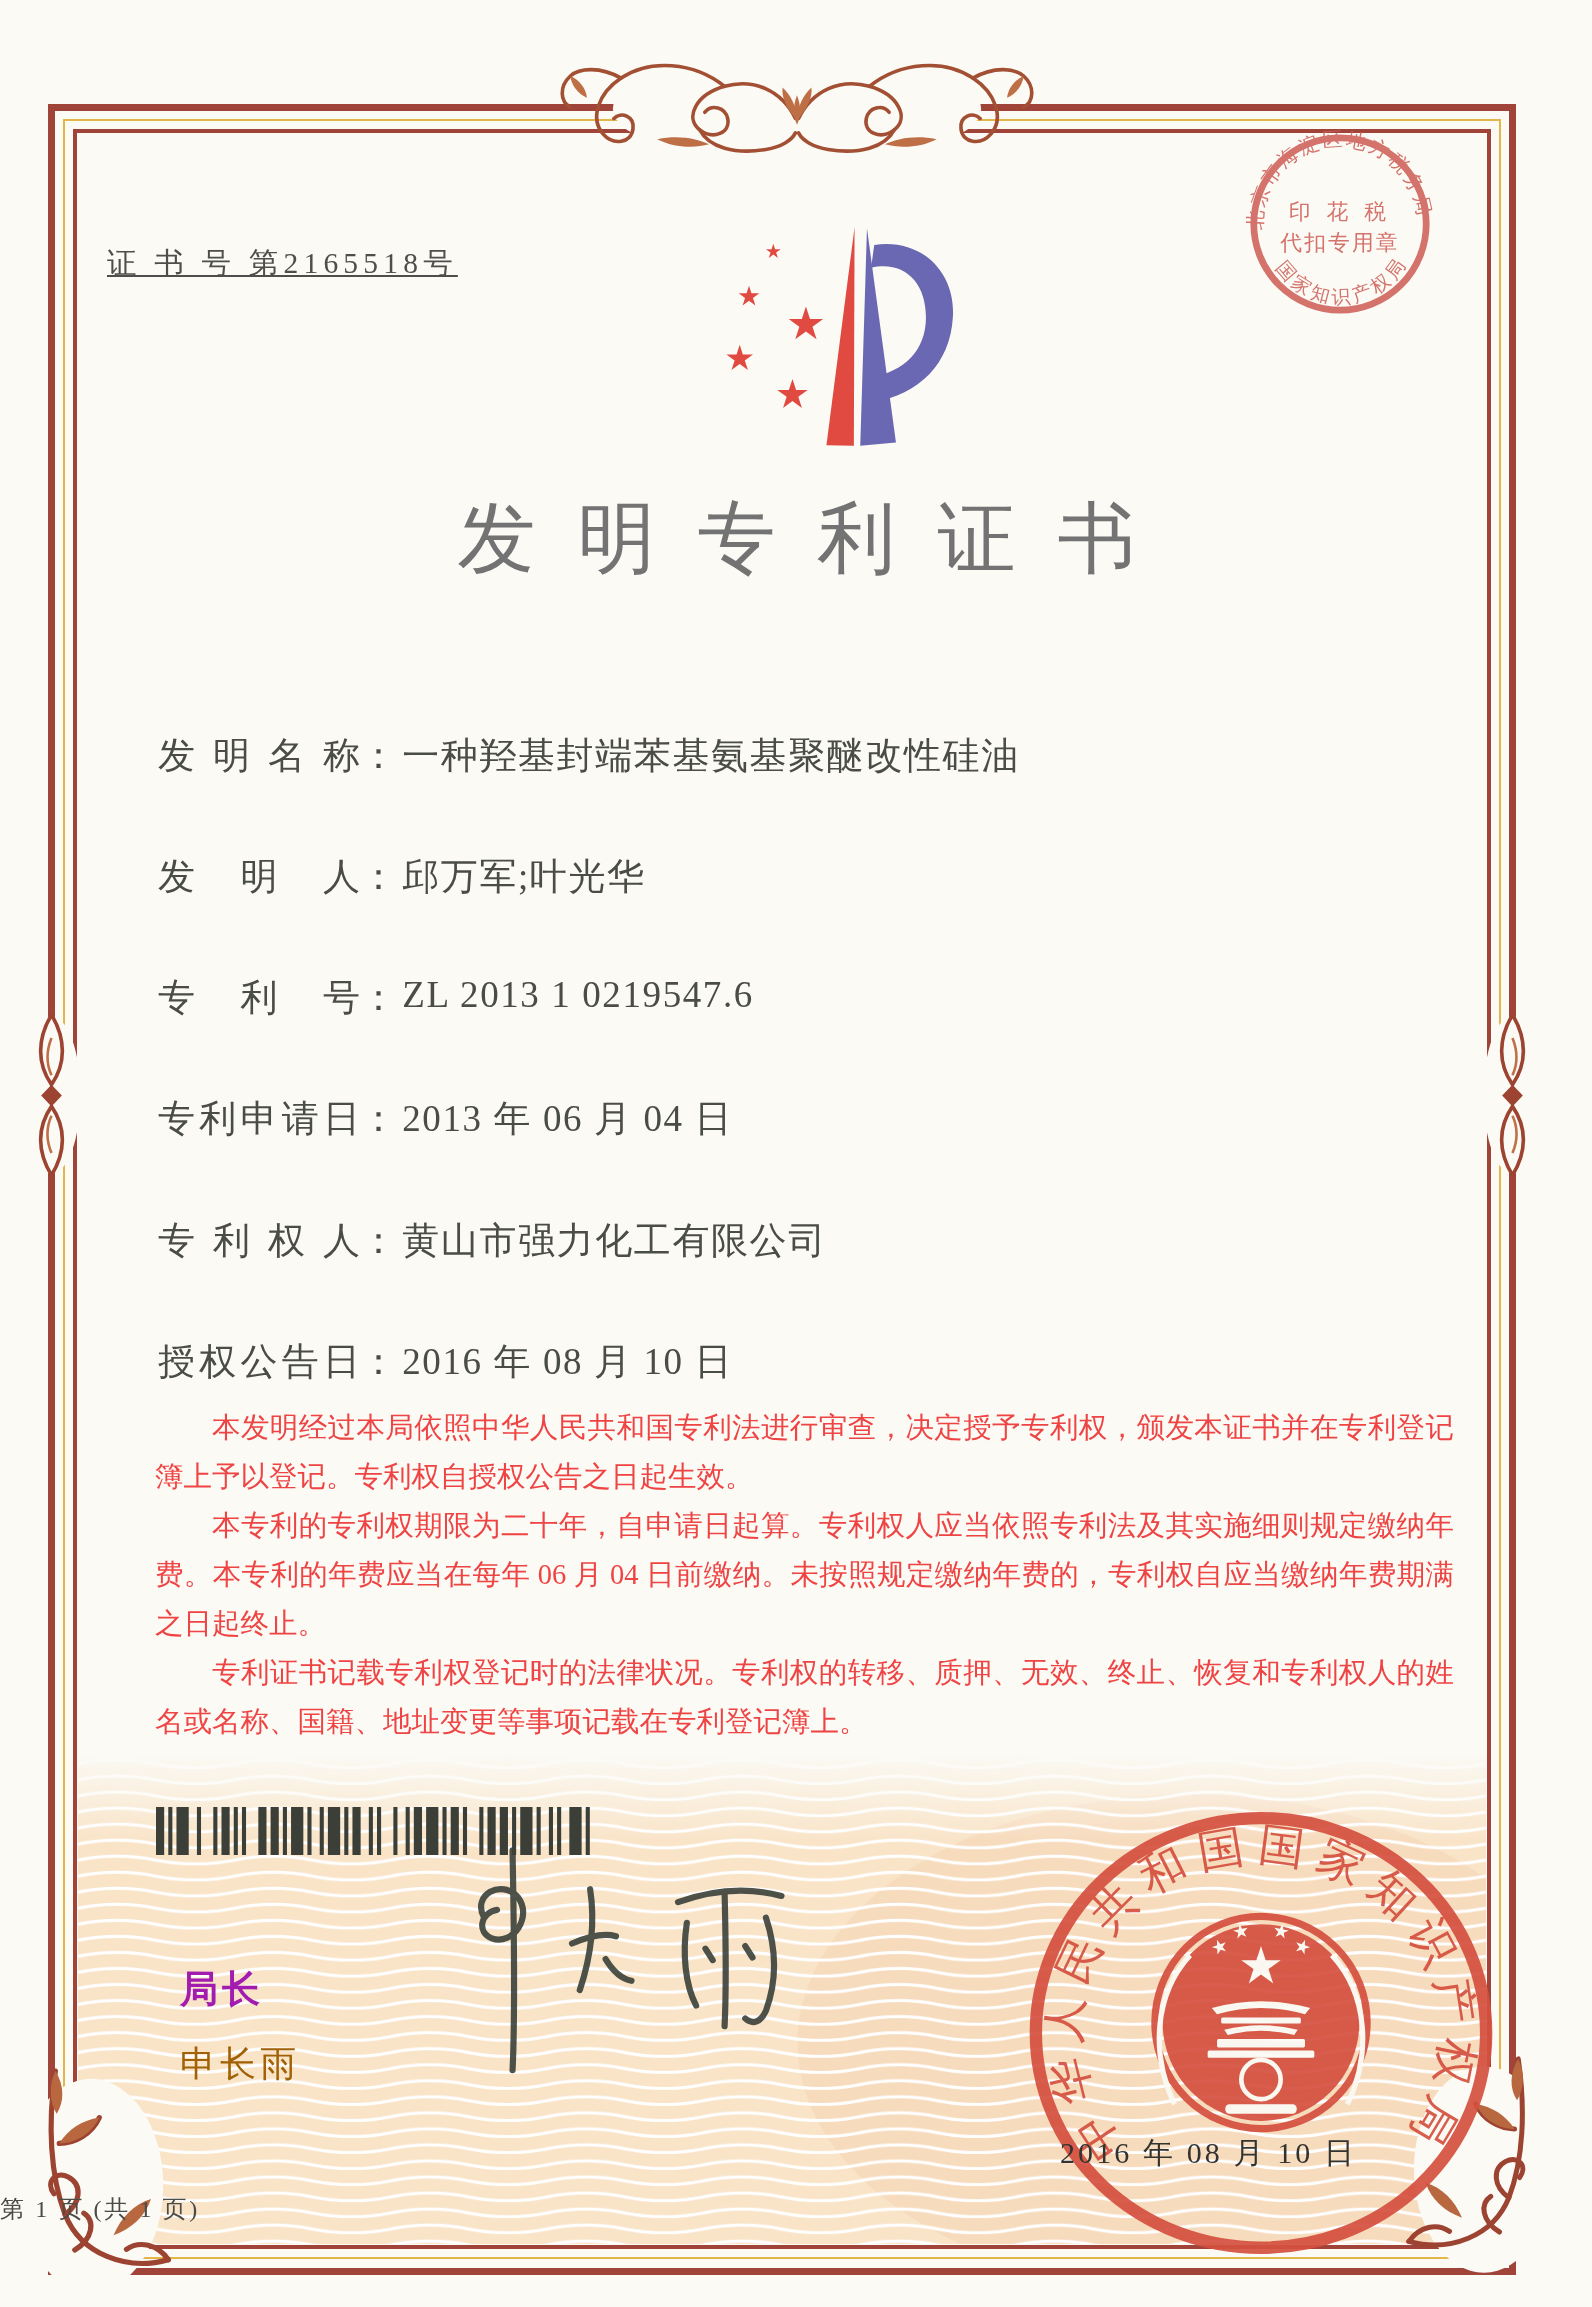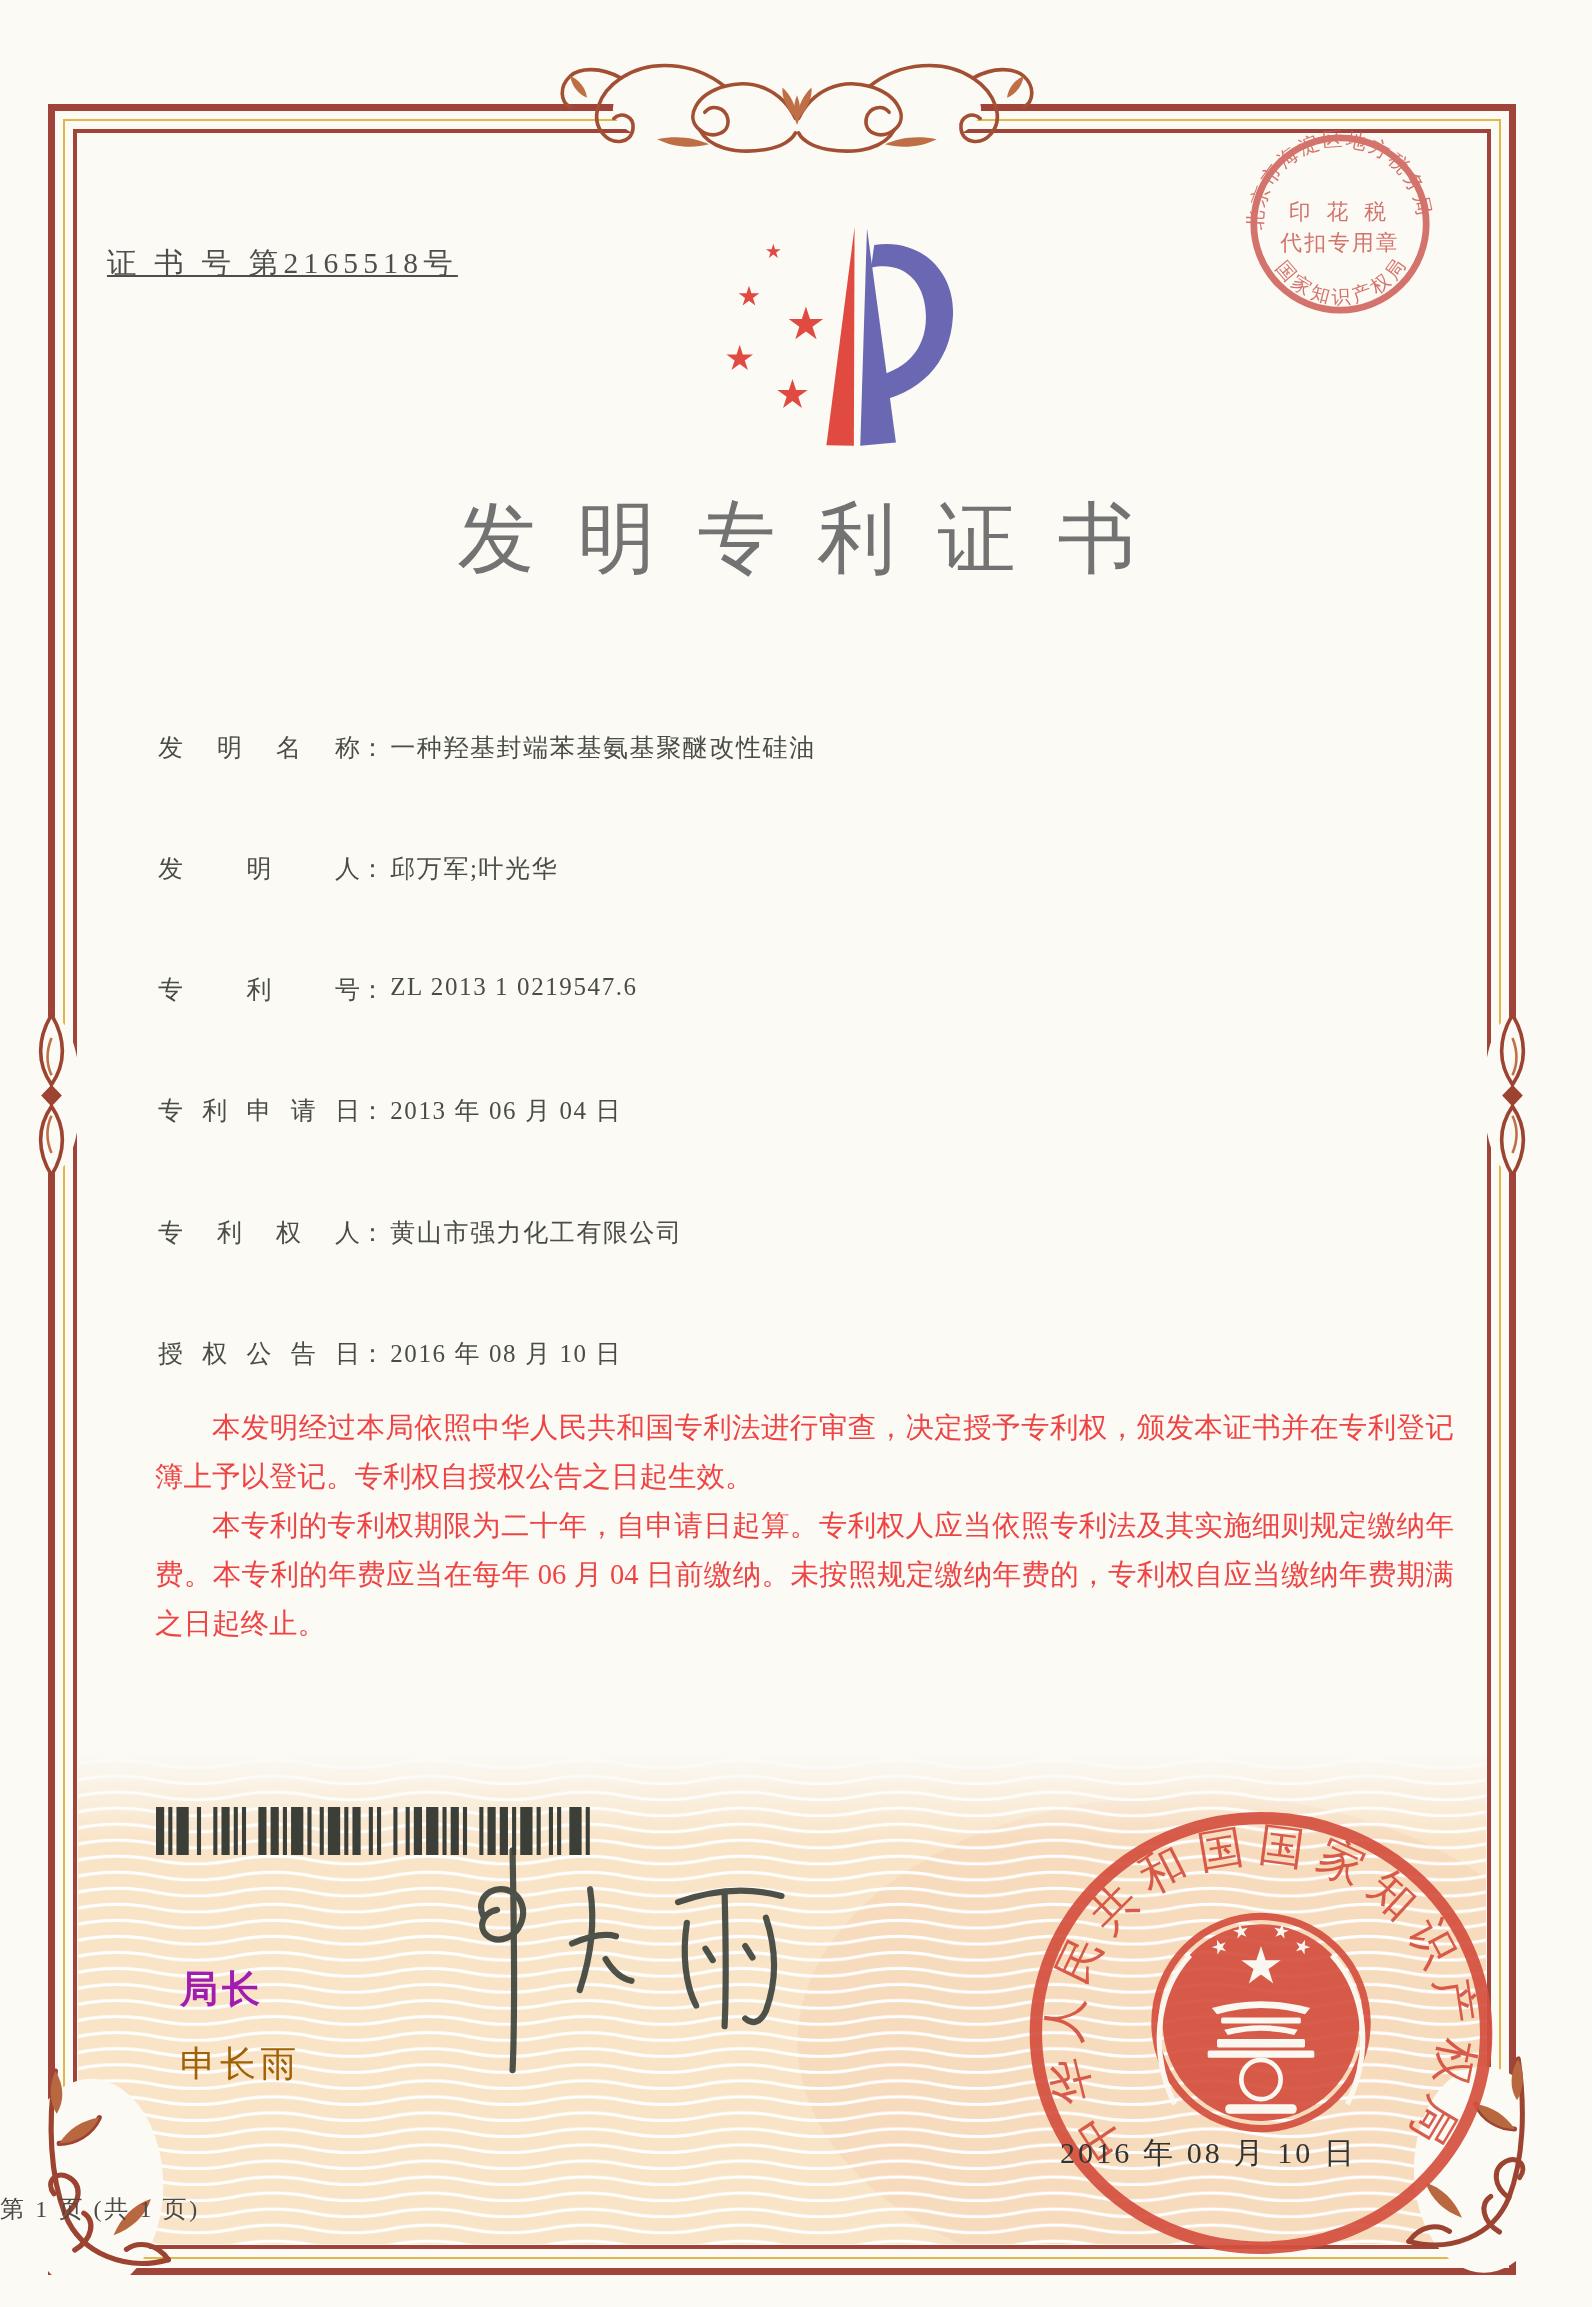--- a/index.html
+++ b/index.html
@@ -27,21 +27,21 @@
   .orn-br { left:1387px; top:2008px; width:150px; height:298px; transform:scaleX(-1); }
   
   .cert-no { position:absolute; left:107px; top:244px; z-index:4;
     font-size:29.5px; letter-spacing:5.2px; color:#4e4e4c;text-decoration:underline; }
   .logo { position:absolute; left:719px; top:223px; width:238px; height:228px; z-index:4; }
   .tax-stamp { position:absolute; left:1246px; top:130px; width:188px; height:188px; z-index:5; opacity:.88; }
   .title { position:absolute; left:0; right:0; top:487px; margin:0; z-index:4;
     text-align:center; font-size:78px; font-weight:400; color:#737373;
     letter-spacing:42px; padding-left:42px; }
   
-  .field { position:absolute; left:158px; z-index:4; font-size:25px; color:#4a4d45; white-space:nowrap; }
+  .field { position:absolute; left:158px; z-index:4; font-size:37px; color:#4a4d45; white-space:nowrap; }
   .flabel { display:inline-block; width:202px; text-align:justify; text-align-last:justify; vertical-align:top; }
   .fcolon { display:inline-block; vertical-align:top; }
   .fvalue { display:inline-block; margin-left:5.2px; vertical-align:top; letter-spacing:1.6px; }
   .f0 { top:731px; } .f1 { top:852px; } .f2 { top:973px; }
   .f3 { top:1094px; } .f4 { top:1216px;font-family:Liberation Mono, monospace; } .f5 { top:1337px; }
   
   .paras { position:absolute; left:155px; top:1403px; width:1299px; z-index:4;
     font-size:28.5px; line-height:49px; text-align:justify; color:#ef4444; }
   .paras p { margin:0; text-indent:2em; }
   
@@ -206,20 +206,21 @@
   <div class="field f4">
     <span class="flabel">专利权人</span><span class="fcolon">：</span><span class="fvalue">黄山市强力化工有限公司</span>
   </div>
   <div class="field f5">
     <span class="flabel">授权公告日</span><span class="fcolon">：</span><span class="fvalue">2016 年 08 月 10 日</span>
   </div>
 
   <div class="paras">
     <p>本发明经过本局依照中华人民共和国专利法进行审查，决定授予专利权，颁发本证书并在专利登记簿上予以登记。专利权自授权公告之日起生效。</p>
     <p>本专利的专利权期限为二十年，自申请日起算。专利权人应当依照专利法及其实施细则规定缴纳年费。本专利的年费应当在每年 06 月 04 日前缴纳。未按照规定缴纳年费的，专利权自应当缴纳年费期满之日起终止。</p>
+    <p>专利证书记载专利权登记时的法律状况。专利权的转移、质押、无效、终止、恢复和专利权人的姓名或名称、国籍、地址变更等事项记载在专利登记簿上。</p>
   </div>
 
   <svg class="barcode" viewBox="0 0 855 92" preserveAspectRatio="none">
     <g id="barcode-bars" fill="#3c3f38">
         <rect x="0.00" y="0" width="15.83" height="92"></rect>
         <rect x="23.75" y="0" width="7.92" height="92"></rect>
         <rect x="39.58" y="0" width="23.75" height="92"></rect>
         <rect x="79.17" y="0" width="7.92" height="92"></rect>
         <rect x="110.83" y="0" width="7.92" height="92"></rect>
         <rect x="126.67" y="0" width="15.83" height="92"></rect>

